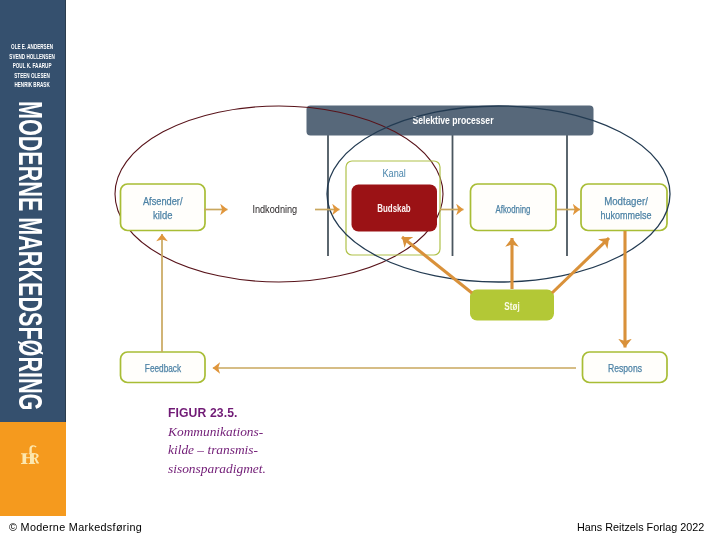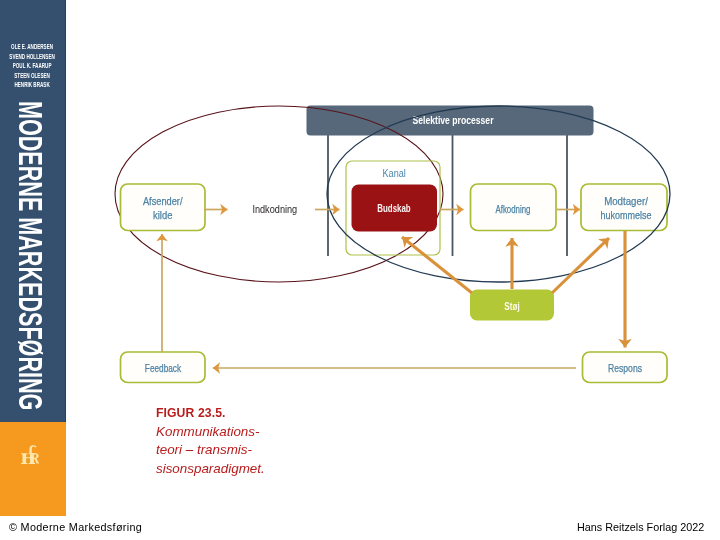--- a/index.html
+++ b/index.html
@@ -8,23 +8,23 @@
   .sidebar{position:absolute;left:0;top:0;width:66px;height:422px;background:#35506e;border-right:0.7px solid #2b3d4e;box-sizing:border-box;}
   .sidebar-orange{position:absolute;left:0;top:422px;width:66px;height:94.3px;background:#f59a1e;}
   .authors{position:absolute;left:0;top:42px;width:65px;color:#fff;font-size:6.4px;font-weight:bold;text-align:center;line-height:9.5px;transform:scaleX(0.72);transform-origin:31px 0;}
   .vtitle{position:absolute;left:47px;top:101px;transform-origin:0 0;transform:rotate(90deg) scale(0.654,1);color:#fff;font-size:33px;font-weight:bold;white-space:nowrap;letter-spacing:0px;line-height:33px;}
   .hr-logo{position:absolute;left:21.3px;top:445.3px;width:18.2px;height:18.4px;}
   .footer{position:absolute;left:0;top:518px;width:720px;height:22px;font-size:10.8px;color:#000;}
   .footer span{position:absolute;white-space:nowrap;}
   .diagram{position:absolute;left:0;top:0;width:720px;height:540px;}
   .diagram text{font-family:"Liberation Sans",sans-serif;paint-order:stroke;}
   .diagram text[fill="#4c82a5"]{stroke:#4c82a5;stroke-width:0.25px;}
-  .caption{position:absolute;left:156px;top:405px;width:180px;color:#b91c1c;font-size:12.5px;line-height:17.7px;}
+  .caption{position:absolute;left:168px;top:405px;width:180px;color:#701a75;font-size:12.5px;line-height:17.7px;}
   .caption b{font-weight:bold;letter-spacing:.1px;font-size:12.2px;}
-  .caption i{font-style:italic;font-family:Liberation Sans, sans-serif;font-size:13.4px;}
+  .caption i{font-style:italic;font-family:Liberation Serif, serif;font-size:13.4px;}
 </style>
 </head>
 <body>
 <div id="page">
 
 <div class="sidebar"></div>
 <div class="sidebar-orange"></div>
 <div class="authors"><span>OLE E. ANDERSEN</span><br><span>SVEND HOLLENSEN</span><br><span>POUL K. FAARUP</span><br><span>STEEN OLESEN</span><br><span>HENRIK BRASK</span></div>
 <div class="vtitle">MODERNE MARKEDSFØRING</div>
 
@@ -99,19 +99,19 @@
   </g>
 
   <g stroke="#d9913a" stroke-width="3.1" fill="none" marker-end="url(#ar)">
     <line x1="512" y1="289" x2="512" y2="238"></line>
     <line x1="472" y1="293" x2="402" y2="237"></line>
     <line x1="552" y1="293" x2="609" y2="238"></line>
     <line x1="625" y1="231" x2="625" y2="347.5"></line>
   </g>
 </svg>
 
-<div class="caption"><b>FIGUR 23.5.</b><br><i>Kommunikations-</i><br><i>teori – transmis-</i><br><i>sisonsparadigmet.</i></div>
+<div class="caption"><b>FIGUR 23.5.</b><br><i>Kommunikations-</i><br><i>kilde – transmis-</i><br><i>sisonsparadigmet.</i></div>
 
 <div class="footer">
   <span style="left:9px;top:2.7px;letter-spacing:0.33px">© Moderne Markedsføring</span>
   <span style="left:577px;top:2.7px">Hans Reitzels Forlag 2022</span>
 </div>
 </div>
 
 </body></html>

